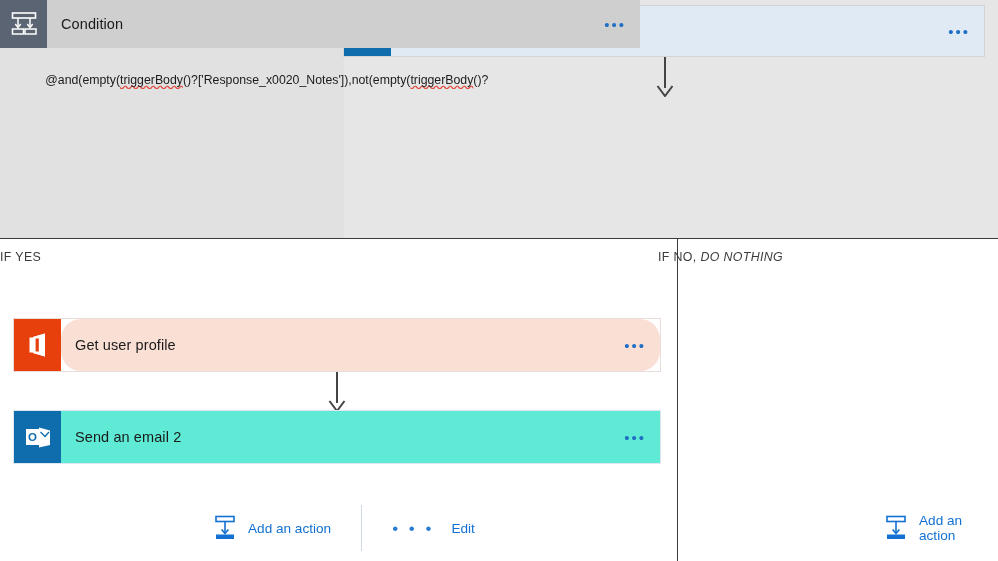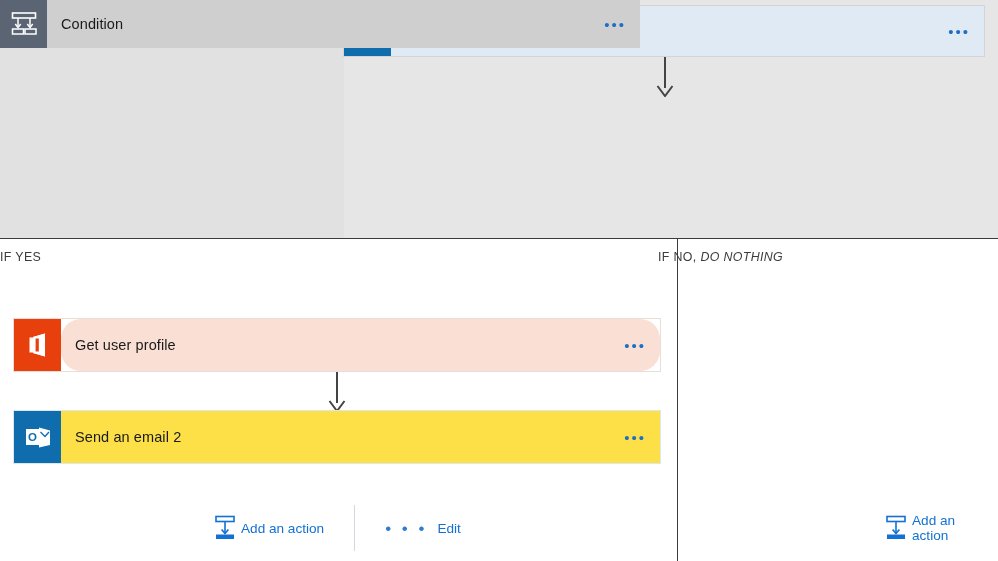--- a/index.html
+++ b/index.html
@@ -186,35 +186,35 @@
     width: 646px; height: 52px;
     box-shadow: 0 0 0 1px #eadcd8;
   }
   #get-user-card .card-body { background: #fadfd5; border-radius: 20px; }
 
   #send-email-card {
     left: 14px; top: 411px;
     width: 646px; height: 52px;
     box-shadow: 0 0 0 1px #dde7ef;
   }
-  #send-email-card .card-body { background: #fde047; }
+  #send-email-card .card-body { background: #5eead4; }
 
   
   .action-row {
     position: absolute;
     display: flex;
     align-items: center;
   }
   #left-action-row { left: 207px; top: 508px; height: 40px; }
   #right-action-row { left: 878px; top: 508px; height: 40px; }
 
   .action-btn {
     display: flex;
     align-items: center;
-    gap: 4px;
+    gap: 11px;
     cursor: pointer;
     padding: 4px 6px;
     justify-content: flex-end;
   }
   .action-text {
     font-size: 13.6px;
     color: #1271d3;
   }
   .vert-sep {
     width: 1px;
@@ -279,20 +279,33 @@
           <rect x="3.5" y="20" width="11" height="5" fill="none" stroke="#ffffff" stroke-width="1.5"></rect>
           <rect x="16" y="20" width="11" height="5" fill="none" stroke="#ffffff" stroke-width="1.5"></rect>
         </svg>
       </div>
       <div class="card-body">
         <span class="card-title">Condition</span>
         <span class="ellipsis-btn">•••</span>
       </div>
     </div>
 
+    <div id="condition-expr-wrap">
+      <div id="condition-expr">
+        <span>@and(empty(</span><span class="spell">triggerBody</span><span>()?['Response_x0020_Notes']),not(empty(</span><span class="spell">triggerBody</span><span>()?</span><br>
+      </div>
+      <div id="expr-spinner">
+        <div class="spin-btn">
+            <div class="tri-up"></div>
+          </div>
+        <div class="spin-btn">
+            <div class="tri-dn"></div>
+          </div>
+      </div>
+    </div>
 
     <div id="condition-links">
       <span class="link">Edit in basic mode</span>
       <span class="link">Collapse condition</span>
     </div>
   </div>
 
   <div id="branch-divider-top"></div>
   <div id="branch-divider-vert"></div>
 

